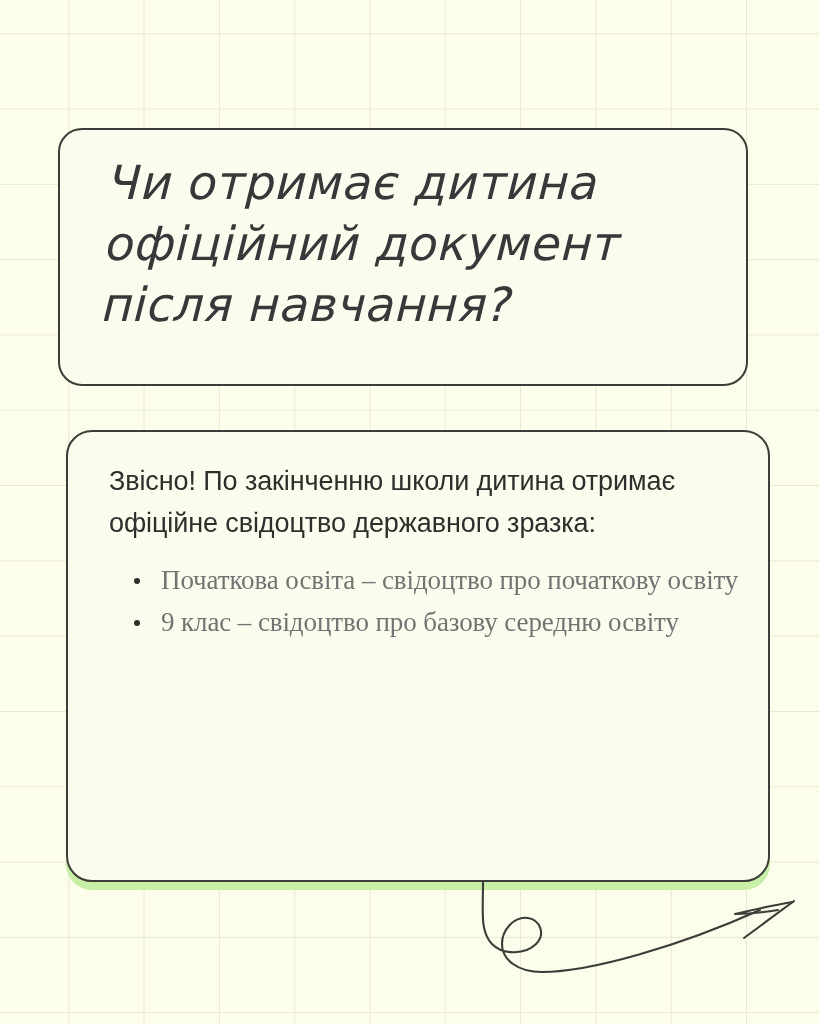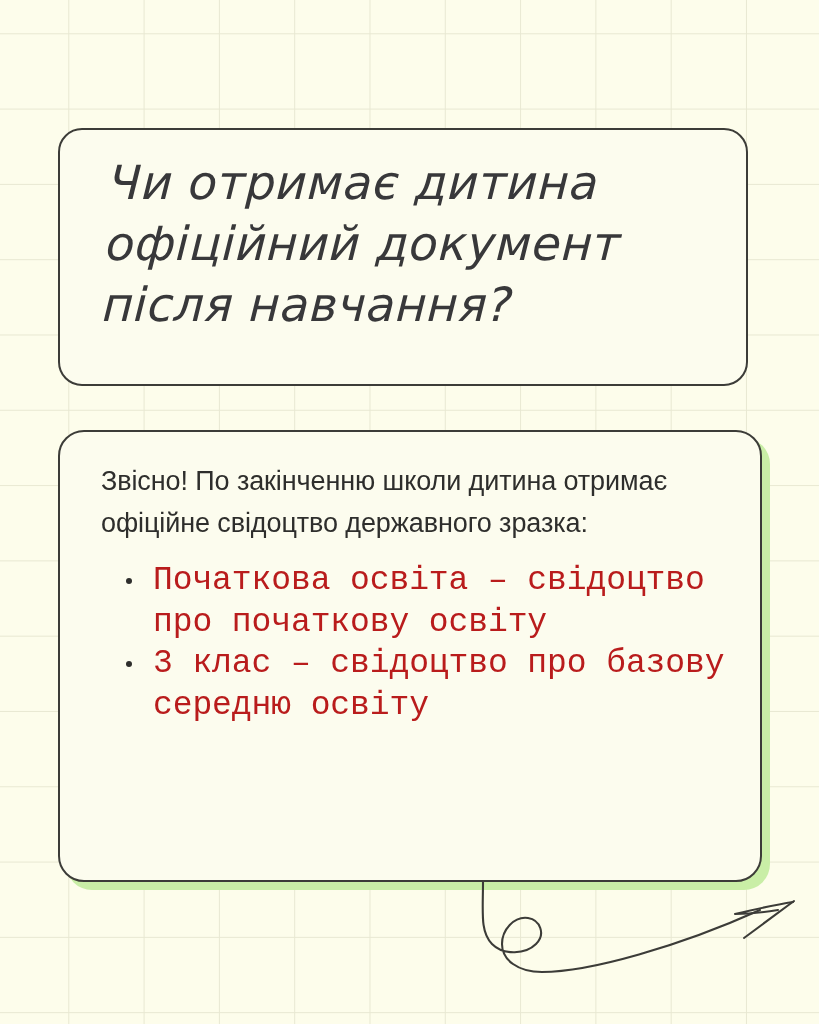--- a/index.html
+++ b/index.html
@@ -70,21 +70,21 @@
     position: absolute;
     left: 66px;
     top: 438px;
     width: 704px;
     height: 452px;
     background: #c9eea6;
     border-radius: 26px;
     z-index: 2;
   }
   #content-card {
-    left: 58px;
+    left: 66px;
     top: 430px;
     width: 704px;
     height: 452px;
   }
   #content-inner {
     position: absolute;
     left: 41px;
     top: 29px;
     right: 22px;
   }
@@ -97,24 +97,24 @@
     letter-spacing: -0.1px;
   }
   #bullet-list {
     list-style: none;
     margin: 16px 0 0 0;
     padding: 0;
   }
   #bullet-list li {
     position: relative;
     padding-left: 52px;
-    font-family: Liberation Mono, monospace;
-    font-size: 33px;
+    font-family: Liberation Serif, serif;
+    font-size: 27px;
     line-height: 41.5px;
-    color: #b91c1c;
+    color: #737373;
     letter-spacing: -0.1px;
     margin-bottom: 0px;
   }
   #bullet-list li .bullet-dot {
     position: absolute;
     left: 25px;
     top: 18px;
     width: 6px;
     height: 6px;
     border-radius: 50%;
@@ -147,21 +147,21 @@
 <div class="card" id="content-card">
   <div id="content-inner">
     <p id="intro-paragraph">Звісно! По закінченню школи дитина отримає офіційне свідоцтво державного зразка:</p>
     <ul id="bullet-list">
       <li>
         <span class="bullet-dot"></span>
         <span>Початкова освіта – свідоцтво про початкову освіту</span>
       </li>
       <li>
         <span class="bullet-dot"></span>
-        <span>3 клас – свідоцтво про базову середню освіту</span>
+        <span>9 клас – свідоцтво про базову середню освіту</span>
       </li>
     </ul>
   </div>
 </div>
 
 <svg id="arrow-doodle" viewBox="0 0 389 130">
   <g fill="none" stroke="#3c3c38" stroke-width="2.1" stroke-linecap="round" stroke-linejoin="round">
     <path d="M53,22
              C53,52 50,72 62,84
              C74,96 96,94 106,84

